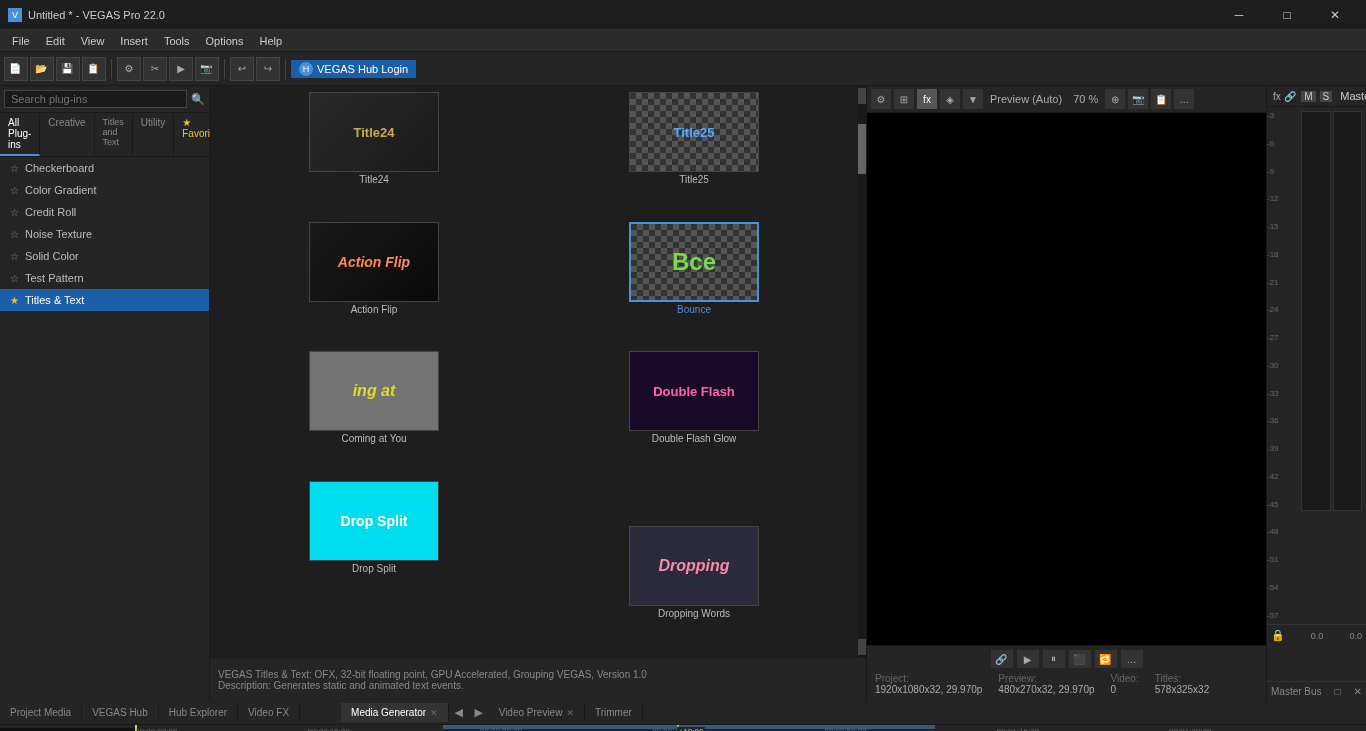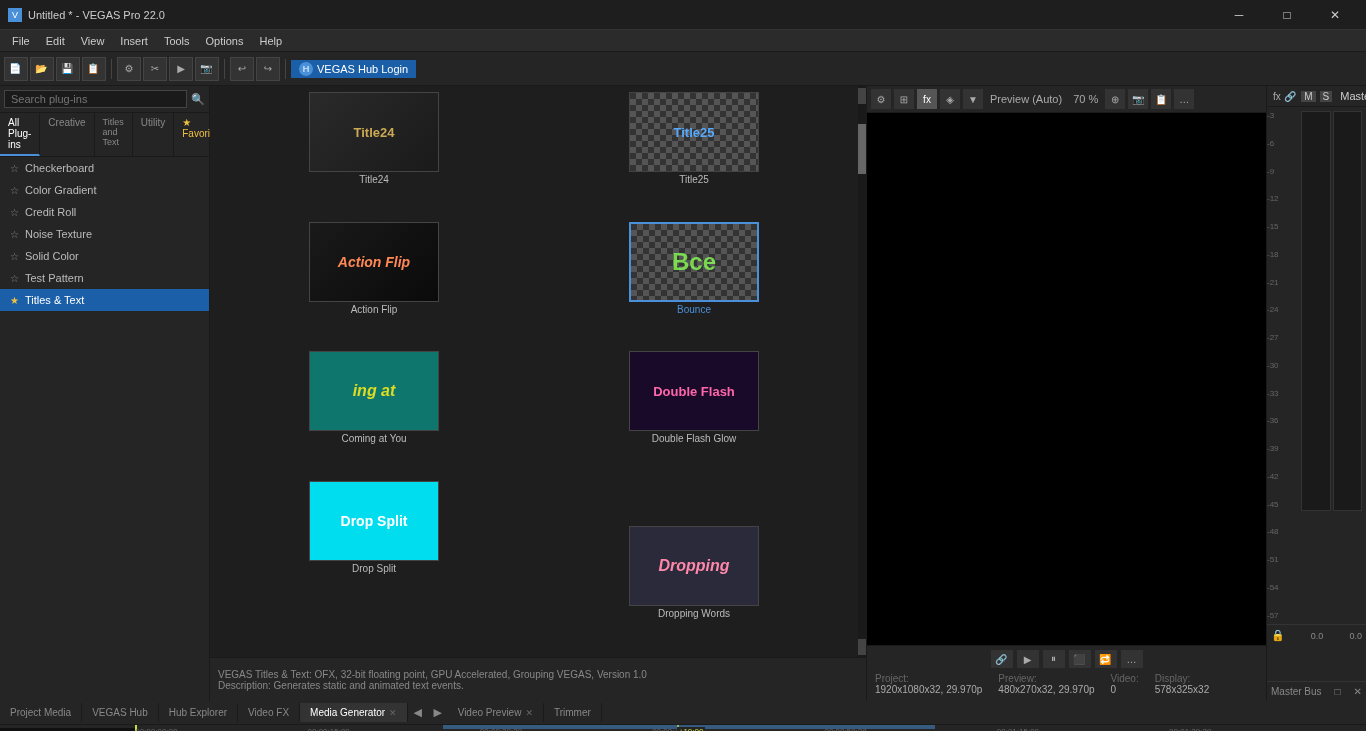--- a/index.html
+++ b/index.html
@@ -50,21 +50,21 @@
     
     #thumb-grid { padding: 6px; display: grid; grid-template-columns: repeat(2, 1fr); gap: 4px; overflow-y: auto; flex: 1; }
     .thumb-item { display: flex; flex-direction: column; align-items: center; cursor: pointer; }
     .thumb-item.selected .thumb-img { border: 2px solid #4a90d9; }
     .thumb-img { width: 130px; height: 80px; display: flex; align-items: center; justify-content: center; border: 1px solid #444; overflow: hidden; position: relative; font-size: 10px; }
     .thumb-label { font-size: 10px; color: #bbb; margin-top: 2px; }
 
     
     .t-title24 { background: linear-gradient(135deg, #2a2a2a, #1a1a1a); }
     .t-actionflip { background: linear-gradient(135deg, #1a1a1a, #0a0a0a); }
-    .t-coming { background: #0f766e; }
+    .t-coming { background: #737373; }
     .t-doubleflash { background: #1a0a2a; }
     .t-dropsplit { background: #00ddee; }
     .t-dropping { background: #2a2a3a; margin-top: 45px; }
 
     
     #preview-panel { width: 400px; background: #1a1a1a; border-left: 1px solid #1a1a1a; display: flex; flex-direction: column; }
     #preview-toolbar { background: #252525; padding: 3px 4px; display: flex; align-items: center; gap: 3px; border-bottom: 1px solid #1a1a1a; }
     .prev-btn { width: 20px; height: 20px; background: #333; border: none; color: #aaa; cursor: pointer; display: flex; align-items: center; justify-content: center; font-size: 10px; }
     .prev-label { color: #aaa; font-size: 11px; padding: 0 4px; }
     #preview-canvas { background: #000; flex: 1; }
@@ -84,21 +84,21 @@
     #master-header { padding: 4px 6px; font-size: 11px; color: #ccc; border-bottom: 1px solid #1a1a1a; display: flex; align-items: center; gap: 4px; }
     #master-meter { flex: 1; display: flex; gap: 2px; padding: 4px; }
     .meter-bar { flex: 1; background: #1a1a1a; border: 1px solid #333; position: relative; height: 400px; }
     .meter-fill { position: absolute; bottom: 0; width: 100%; background: linear-gradient(to top, #00cc44, #cccc00, #cc4400); }
     #level-numbers { width: 30px; font-size: 8px; color: #666; display: flex; flex-direction: column; justify-content: space-between; padding: 4px 0; }
 
     
     #bottom-area { height: 200px; background: #1a1a1a; display: flex; flex-direction: column; }
     #bottom-tabs { background: #252525; height: 24px; display: flex; align-items: center; border-bottom: 1px solid #1a1a1a; overflow: hidden; }
     .btab { padding: 4px 10px; font-size: 10px; color: #888; cursor: pointer; border-right: 1px solid #1a1a1a; white-space: nowrap; display: flex; align-items: center; gap: 4px; }
-    .btab.active { color: #fff; background: #333; }
+    .btab.active { color: #fff; background: #333; margin-left: 41px; }
     .btab .close-x { color: #666; font-size: 9px; }
     #time-display { background: #111; padding: 0 8px; font-size: 18px; color: #ccdd44; font-family: monospace; white-space: nowrap; }
     #timeline-ruler { background: #252525; height: 18px; border-bottom: 1px solid #333; position: relative; flex: 1; overflow: hidden; }
     .thumb-text-actionflip { font-size: 14px; font-style: italic; color: #ff8855; font-weight: bold; }
     .thumb-text-coming { font-size: 16px; color: #dddd22; font-style: italic; font-weight: bold; }
     .thumb-text-doubleflash { font-size: 13px; color: #ff66aa; font-weight: bold; }
     .thumb-text-dropsplit { font-size: 14px; color: white; font-weight: bold; }
     .thumb-text-dropping { font-size: 16px; color: #ff88aa; font-weight: bold; font-style: italic; }
 
     
@@ -306,21 +306,21 @@
         </div>
         <div class="info-item">
           <span class="info-label">Preview:</span>
           <span class="info-value">480x270x32, 29.970p</span>
         </div>
         <div class="info-item">
           <span class="info-label">Video:</span>
           <span class="info-value">0</span>
         </div>
         <div class="info-item">
-          <span class="info-label">Display:</span>
+          <span class="info-label">Titles:</span>
           <span class="info-value">578x325x32</span>
         </div>
       </div>
     </div>
   </div>
 
   <div id="right-panel">
     <div id="master-header">
       <span style="color:#aaa;font-size:10px;">fx</span>
       <span style="font-size:10px;">🔗</span>

